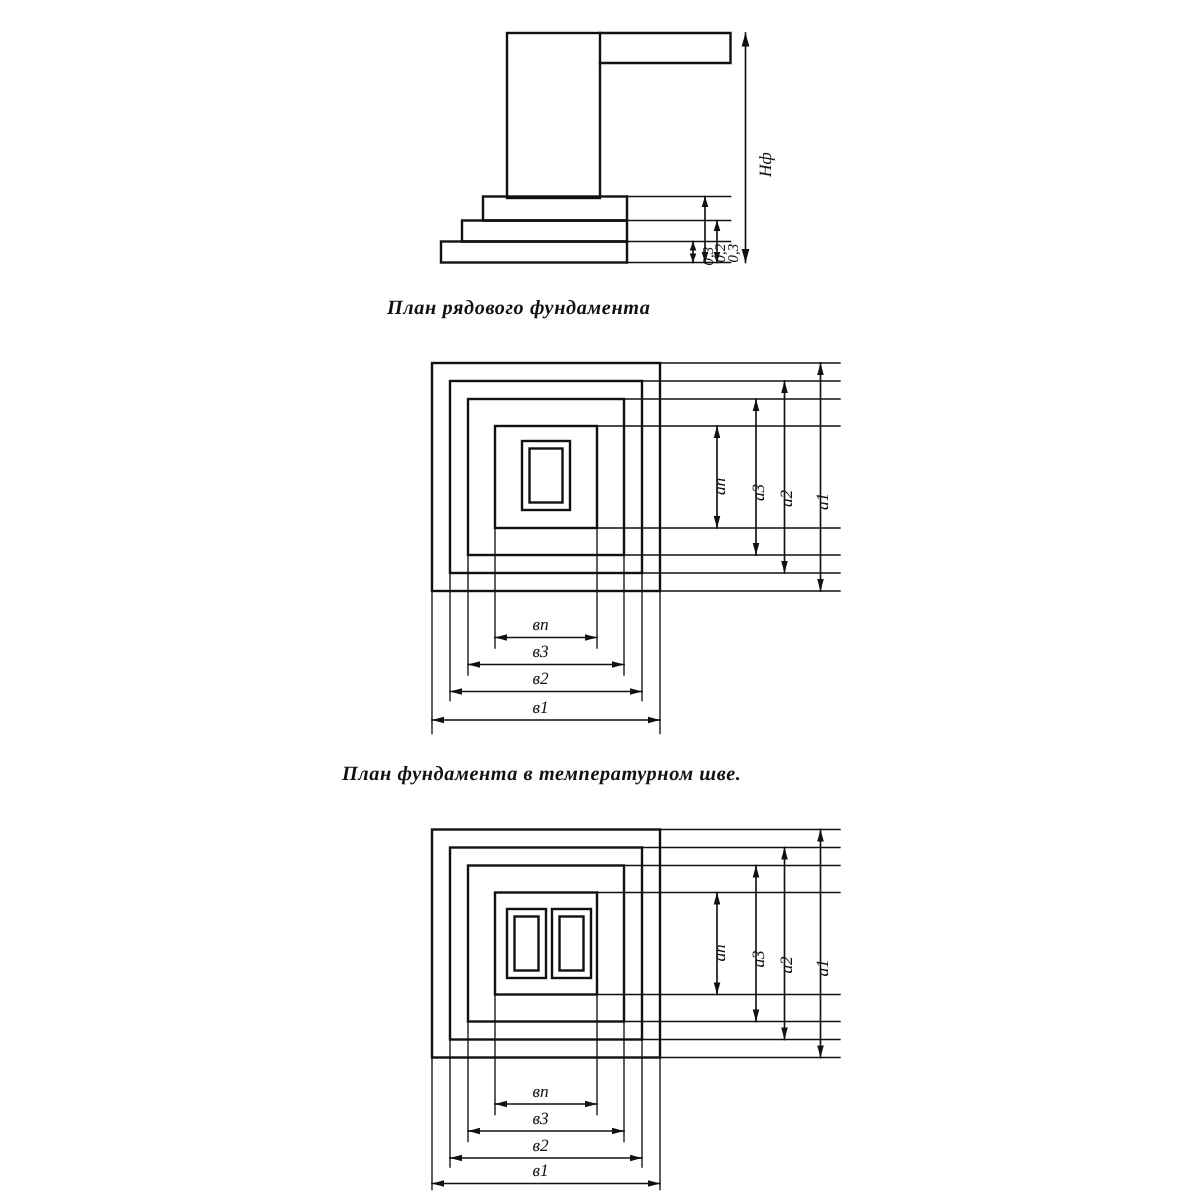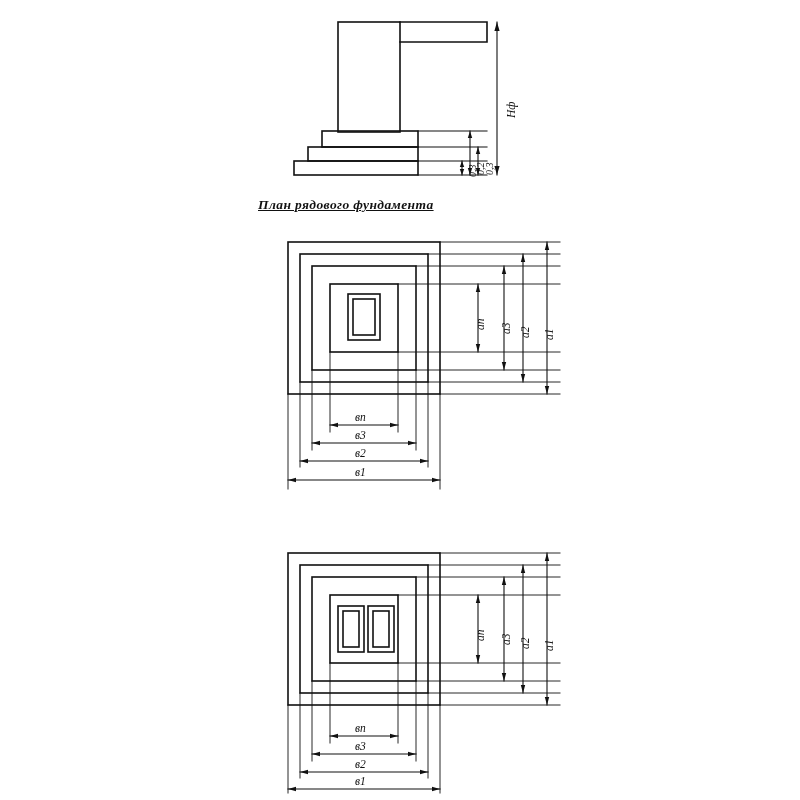--- a/index.html
+++ b/index.html
@@ -226,32 +226,33 @@
       </g>
 
     </g>
   </svg>
 
   <div class="dim vert" style="left:505px; top:118px;">Нф</div>
   <div class="dim vert" style="left:484px; top:175px; font-size:10px;">0,3</div>
   <div class="dim vert" style="left:475px; top:175px; font-size:10px;">0,2</div>
   <div class="dim vert" style="left:467px; top:177px; font-size:10px;">0,3</div>
 
-  <div class="cap" style="left:258px; top:197px;text-decoration:underline;">План рядового фундамента</div>
+  <div class="cap" style="left:258px; top:197px;">План рядового фундамента</div>
 
   <div class="dim vert" style="left:474px; top:330px;">ап</div>
   <div class="dim vert" style="left:500px; top:334px;">а3</div>
   <div class="dim vert" style="left:519px; top:338px;">а2</div>
   <div class="dim vert" style="left:543px; top:340px;">а1</div>
 
   <div class="dim" style="left:355px; top:411px;">вп</div>
   <div class="dim" style="left:355px; top:429px;">в3</div>
   <div class="dim" style="left:355px; top:447px;">в2</div>
   <div class="dim" style="left:355px; top:466px;">в1</div>
 
+  <div class="cap" style="left:228px; top:508px;">План фундамента в температурном шве.</div>
 
   <div class="dim vert" style="left:474px; top:641px;">ап</div>
   <div class="dim vert" style="left:500px; top:645px;">а3</div>
   <div class="dim vert" style="left:519px; top:649px;">а2</div>
   <div class="dim vert" style="left:543px; top:651px;">а1</div>
 
   <div class="dim" style="left:355px; top:722px;">вп</div>
   <div class="dim" style="left:355px; top:740px;">в3</div>
   <div class="dim" style="left:355px; top:758px;">в2</div>
   <div class="dim" style="left:355px; top:775px;">в1</div>

